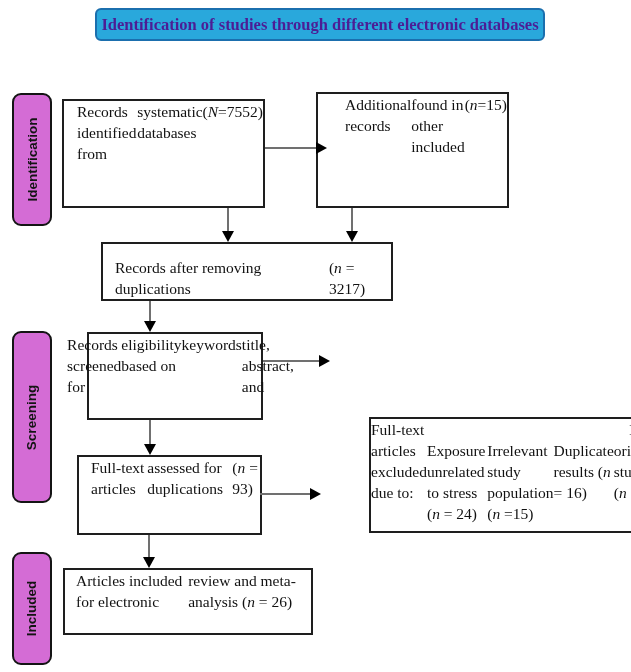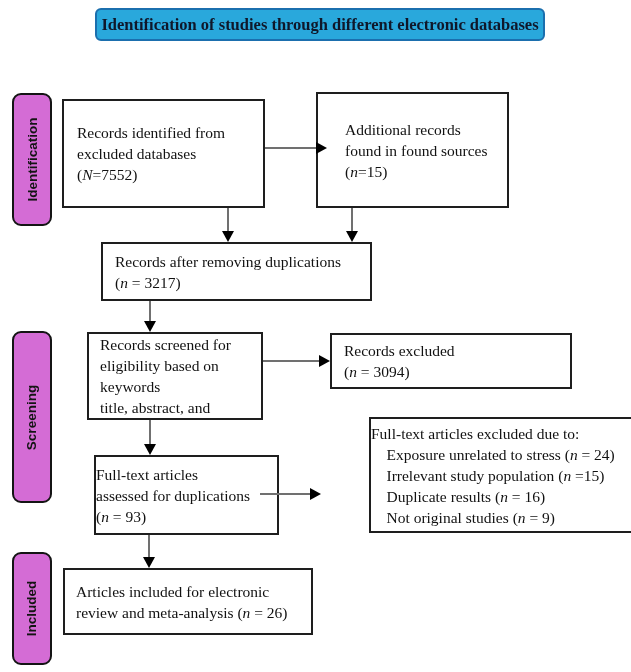--- a/index.html
+++ b/index.html
@@ -13,21 +13,21 @@
   .stage-canvas{position:absolute;inset:0;}
 
   
   .banner{
     position:absolute;left:95px;top:8px;width:450px;height:33px;
     background:var(--banner-fill);
     border:2px solid var(--banner-border);
     border-radius:6px;
     display:flex;align-items:center;justify-content:center;
     font-family:"Liberation Serif", serif;
-    font-weight:bold;font-size:16.5px;color:#0f172a;
+    font-weight:bold;font-size:16.5px;color:#4c1d95;
     box-sizing:border-box;
   }
 
   
   .stage-tab{
     position:absolute;left:12px;width:40px;
     background:var(--stage-fill);
     border:2px solid #141414;
     border-radius:9px;
     display:flex;align-items:center;justify-content:center;
@@ -42,30 +42,30 @@
   #tab-identification{top:93px;height:133px;}
   #tab-screening{top:331px;height:172px;}
   #tab-included{top:552px;height:113px;}
 
   
   .flow-box{
     position:absolute;
     background:#ffffff;
     border:2px solid var(--box-border);
     box-sizing:border-box;
-    display:flex;flex-direction:column;justify-content:center;
+    display:flex;justify-content:center;
     font-size:15.5px;line-height:21px;color:#111;
   }
   .flow-box .line{white-space:pre-wrap;}
   #box-records-identified{left:62px;top:99px;width:203px;height:109px;padding-left:13px;}
   #box-additional-records{left:316px;top:92px;width:193px;height:116px;padding-left:27px;}
-  #box-after-duplications{left:101px;top:242px;width:271px;height:59px;padding-left:12px;}
+  #box-after-duplications{left:101px;top:242px;width:292px;height:59px;padding-left:12px;align-items:flex-end;}
   #box-records-screened{left:87px;top:332px;width:176px;height:88px;padding-left:11px;}
   #box-records-excluded{left:330px;top:333px;width:242px;height:56px;padding-left:12px;}
-  #box-fulltext-assessed{left:77px;top:455px;width:185px;height:80px;margin-left:17px;}
+  #box-fulltext-assessed{left:77px;top:455px;width:185px;height:80px;padding-left:12px;}
   #box-fulltext-excluded{left:321px;top:417px;width:295px;height:116px;margin-left:48px;}
   #box-articles-included{left:63px;top:568px;width:250px;height:67px;padding-left:11px;}
 
   
   .shaft{position:absolute;background:var(--line);}
   .head-right{
     position:absolute;width:0;height:0;
     border-top:6px solid transparent;border-bottom:6px solid transparent;
     border-left:11px solid var(--arrowhead);
   }
@@ -105,41 +105,37 @@
   </div>
   <div class="stage-tab" id="tab-screening">
     <span>Screening</span>
   </div>
   <div class="stage-tab" id="tab-included">
     <span>Included</span>
   </div>
 
   <div class="flow-box" id="box-records-identified">
       <div class="line">Records identified from</div>
-      <div class="line">excluded databases</div>
+      <div class="line">systematic databases</div>
       <div class="line">(<i>N</i>=7552)</div>
     </div>
   <div class="flow-box" id="box-additional-records">
       <div class="line">Additional records</div>
-      <div class="line">found in found sources</div>
+      <div class="line">found in other included</div>
       <div class="line">(<i>n</i>=15)</div>
     </div>
   <div class="flow-box" id="box-after-duplications">
       <div class="line">Records after removing duplications</div>
       <div class="line">(<i>n</i> = 3217)</div>
     </div>
   <div class="flow-box" id="box-records-screened">
       <div class="line">Records screened for</div>
       <div class="line">eligibility based on</div>
       <div class="line">keywords</div>
       <div class="line">title, abstract, and</div>
-    </div>
-  <div class="flow-box" id="box-records-excluded">
-      <div class="line">Records excluded</div>
-      <div class="line">(<i>n</i> = 3094)</div>
     </div>
   <div class="flow-box" id="box-fulltext-assessed">
       <div class="line">Full-text articles</div>
       <div class="line">assessed for duplications</div>
       <div class="line">(<i>n</i> = 93)</div>
     </div>
   <div class="flow-box" id="box-fulltext-excluded">
       <div class="line">Full-text articles excluded due to:</div>
       <div class="line">    Exposure unrelated to stress (<i>n</i> = 24)</div>
       <div class="line">    Irrelevant study population (<i>n</i> =15)</div>

